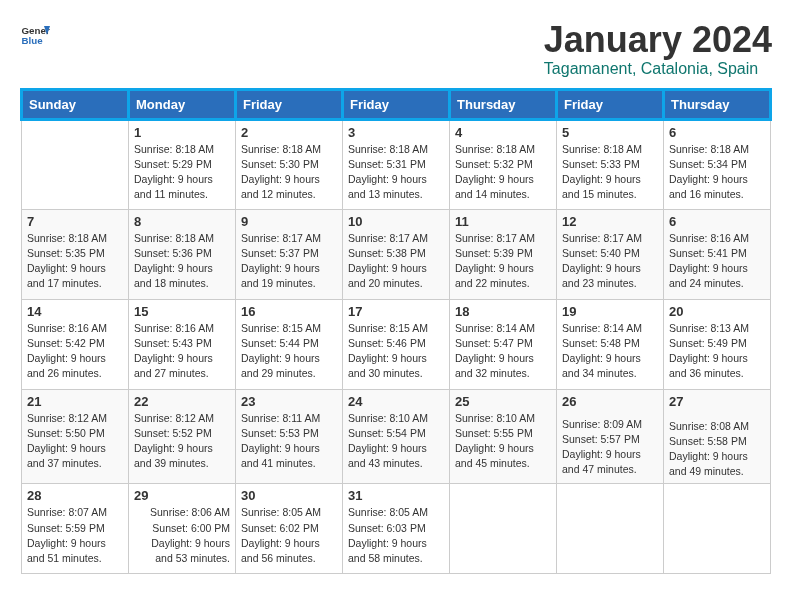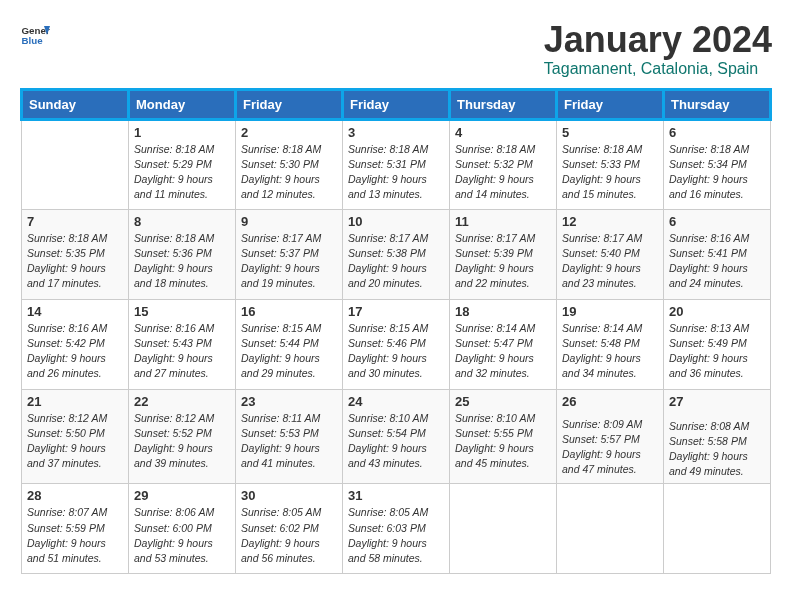--- a/index.html
+++ b/index.html
@@ -65,21 +65,20 @@
     }
     .day-number {
       font-size: 13px;
       font-weight: bold;
       margin-bottom: 2px;
     }
     .day-info {
       font-size: 10.5px;
       line-height: 1.45;
       color: #333;
-      font-style: italic;
     }
     .empty-cell {
       background: #fff !important;
     }
   </style>
 </head>
 <body>
 
 <div class="header-area">
   <div class="logo">
@@ -309,21 +308,21 @@
       <tr>
         <td>
           <div class="day-number">28</div>
           <div class="day-info" style="white-space: pre-line;">Sunrise: 8:07 AM
 Sunset: 5:59 PM
 Daylight: 9 hours
 and 51 minutes.</div>
         </td>
         <td>
           <div class="day-number">29</div>
-          <div class="day-info" style="white-space: pre-line;">Sunrise: 8:06 AM
+          <div class="day-info" style="white-space: pre-line; text-align: right;">Sunrise: 8:06 AM
 Sunset: 6:00 PM
 Daylight: 9 hours
 and 53 minutes.</div>
         </td>
         <td>
           <div class="day-number">30</div>
           <div class="day-info" style="white-space: pre-line;">Sunrise: 8:05 AM
 Sunset: 6:02 PM
 Daylight: 9 hours
 and 56 minutes.</div>

